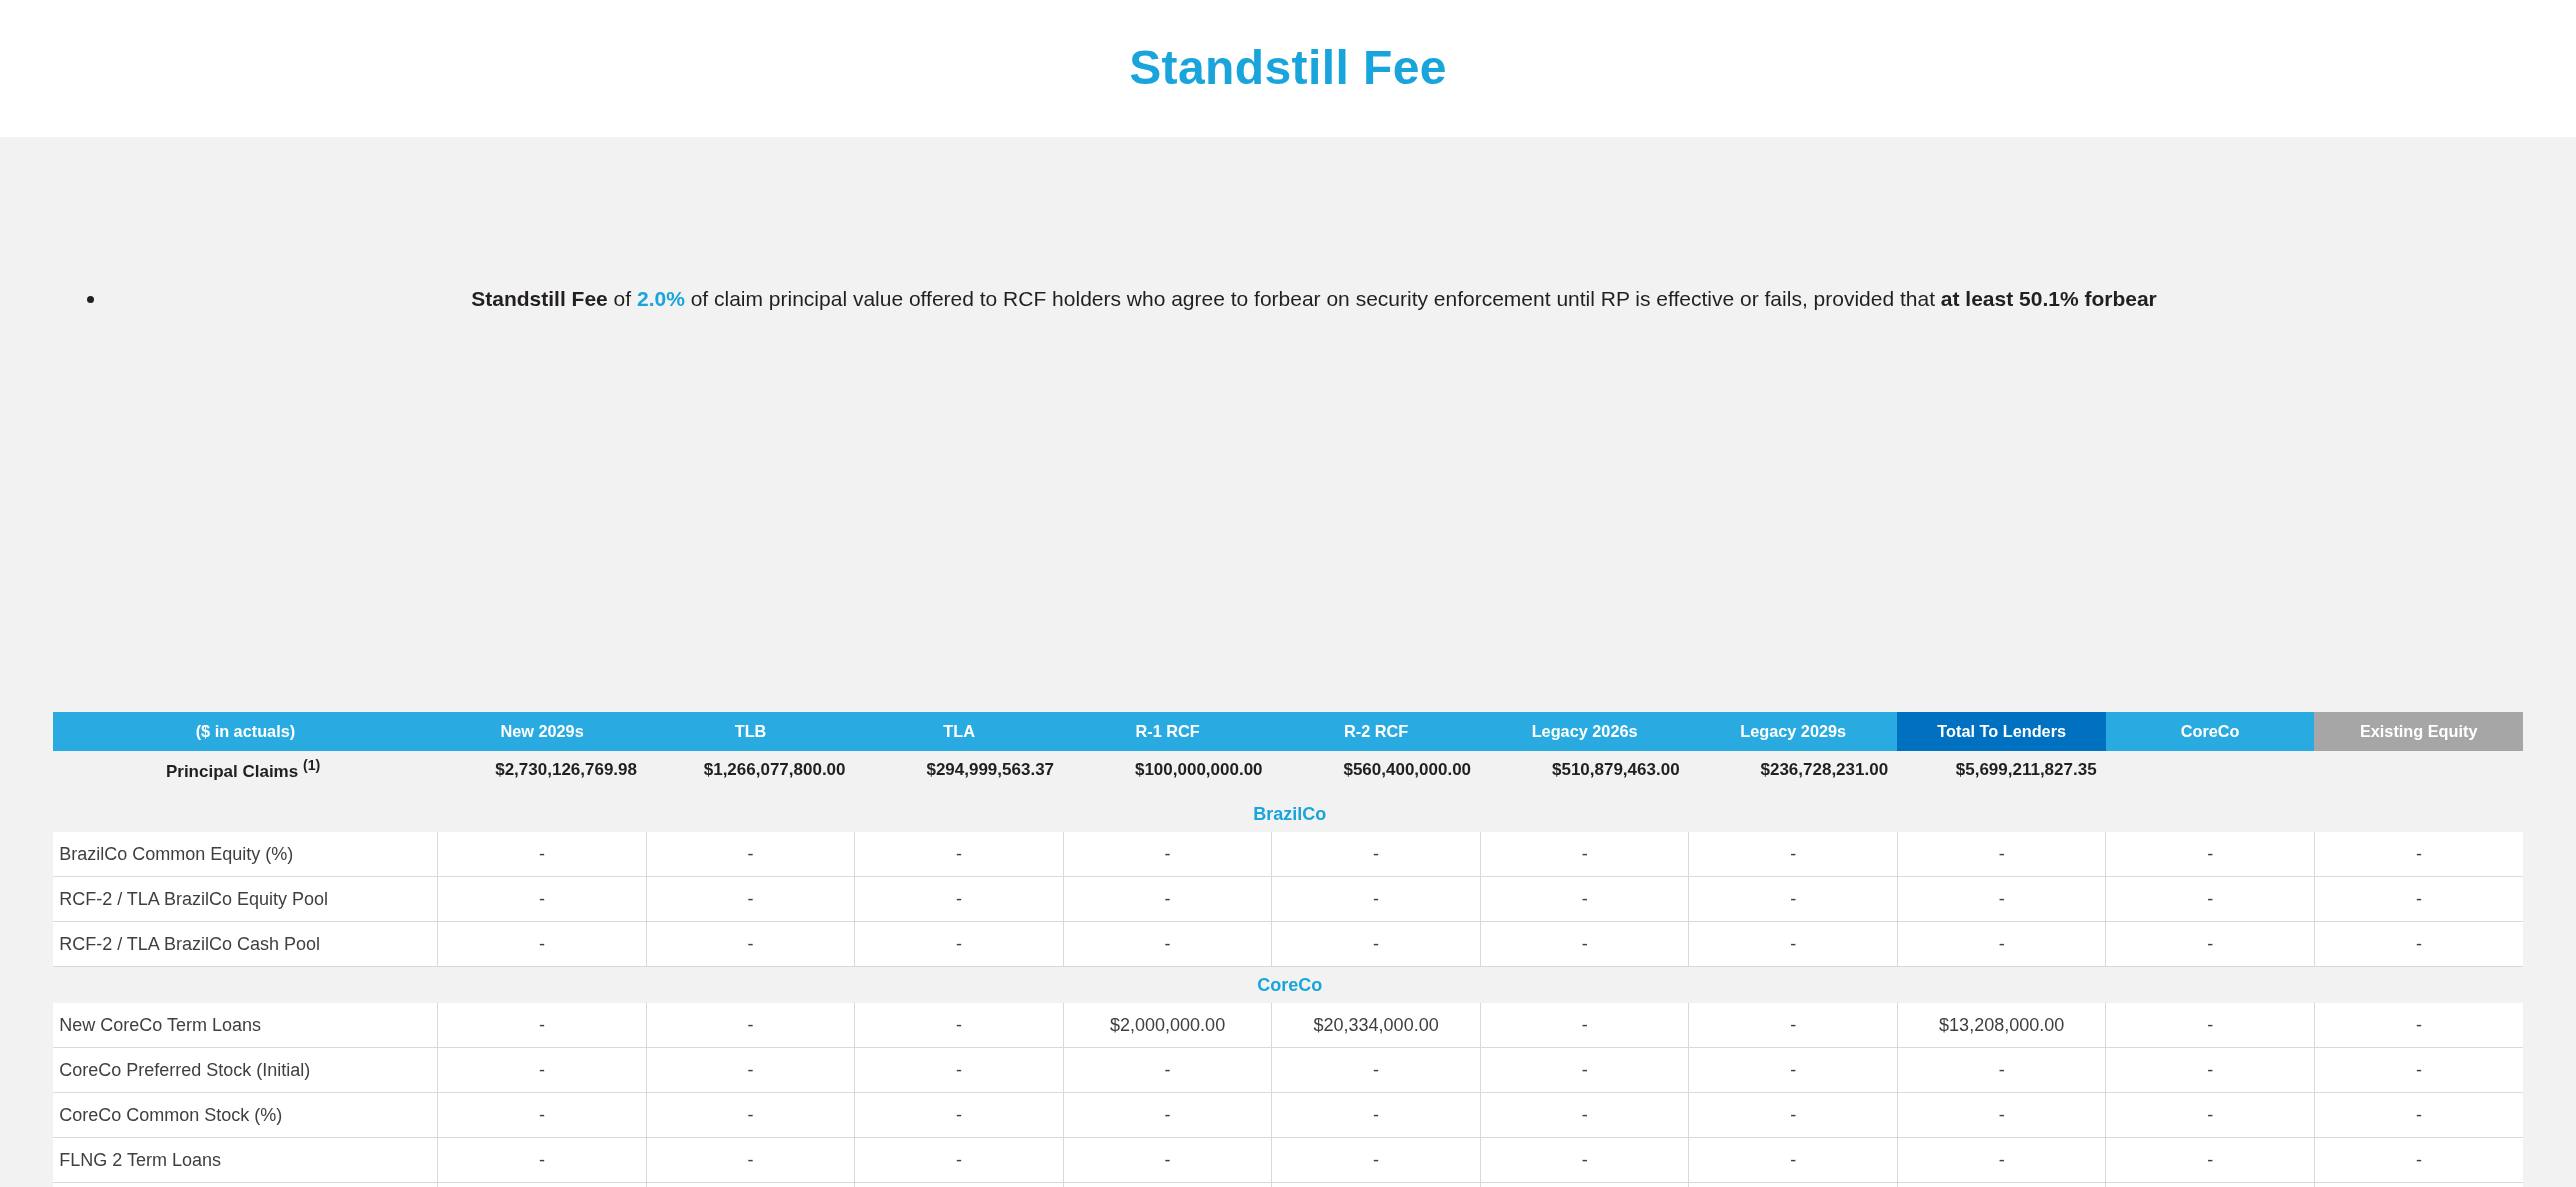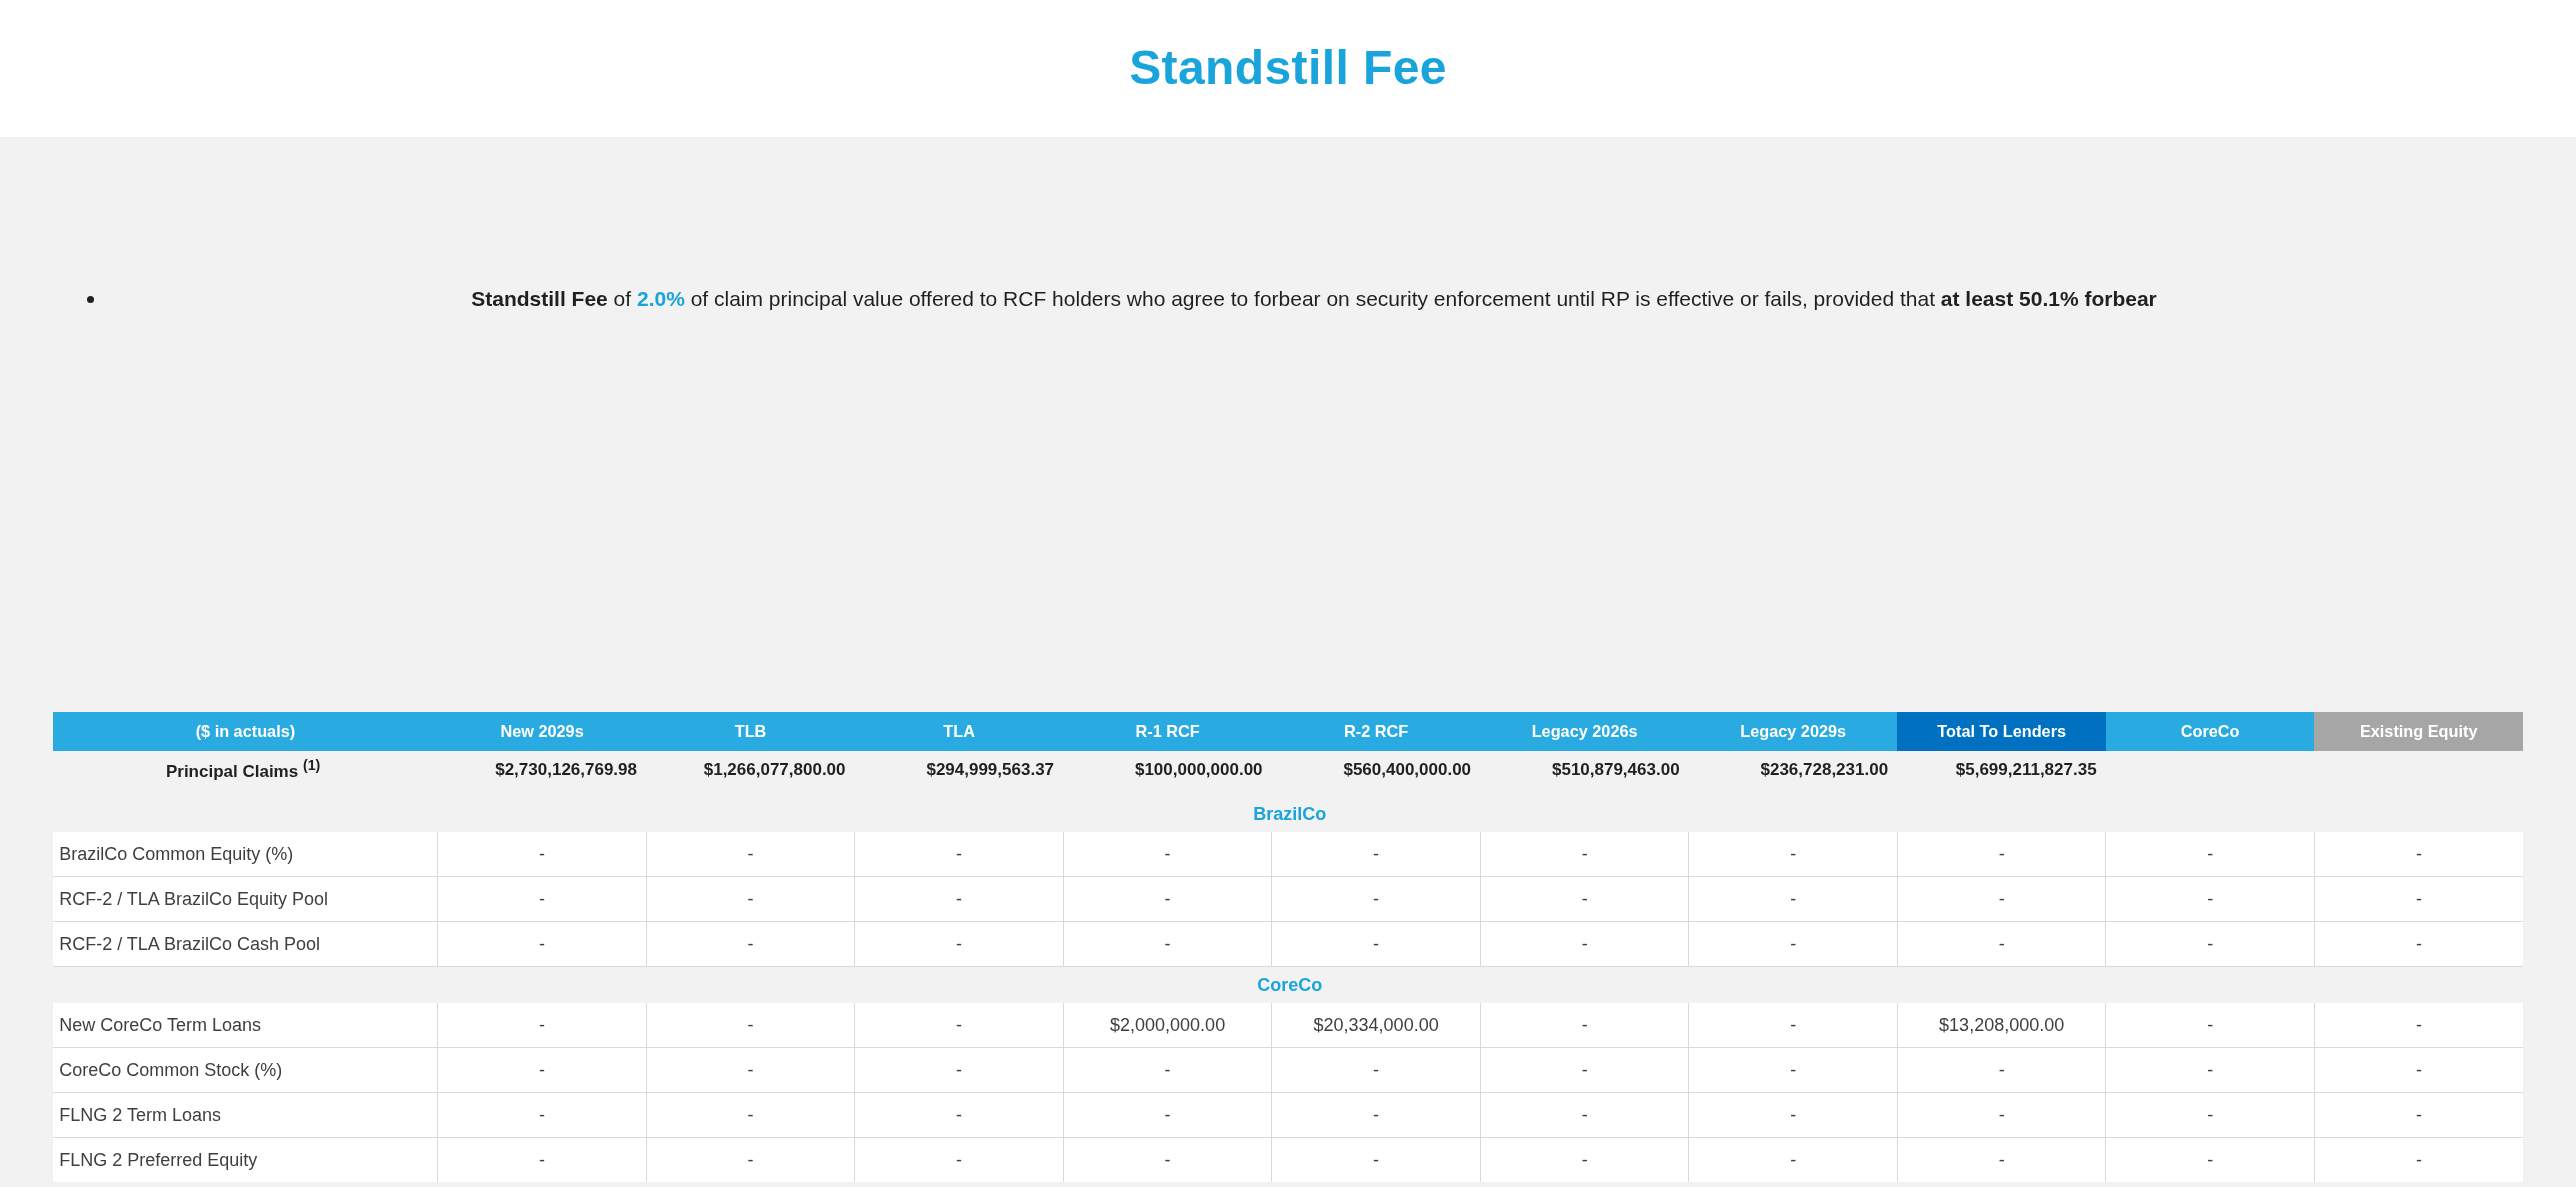--- a/index.html
+++ b/index.html
@@ -278,20 +278,33 @@
               <td>-</td>
               <td>$2,000,000.00</td>
               <td>$20,334,000.00</td>
               <td>-</td>
               <td>-</td>
               <td>$13,208,000.00</td>
               <td>-</td>
               <td>-</td>
             </tr>
             <tr class="datarow">
+              <td class="lbl">CoreCo Preferred Stock (Initial)</td>
+              <td>-</td>
+              <td>-</td>
+              <td>-</td>
+              <td>-</td>
+              <td>-</td>
+              <td>-</td>
+              <td>-</td>
+              <td>-</td>
+              <td>-</td>
+              <td>-</td>
+            </tr>
+            <tr class="datarow">
               <td class="lbl">CoreCo Common Stock (%)</td>
               <td>-</td>
               <td>-</td>
               <td>-</td>
               <td>-</td>
               <td>-</td>
               <td>-</td>
               <td>-</td>
               <td>-</td>
               <td>-</td>

